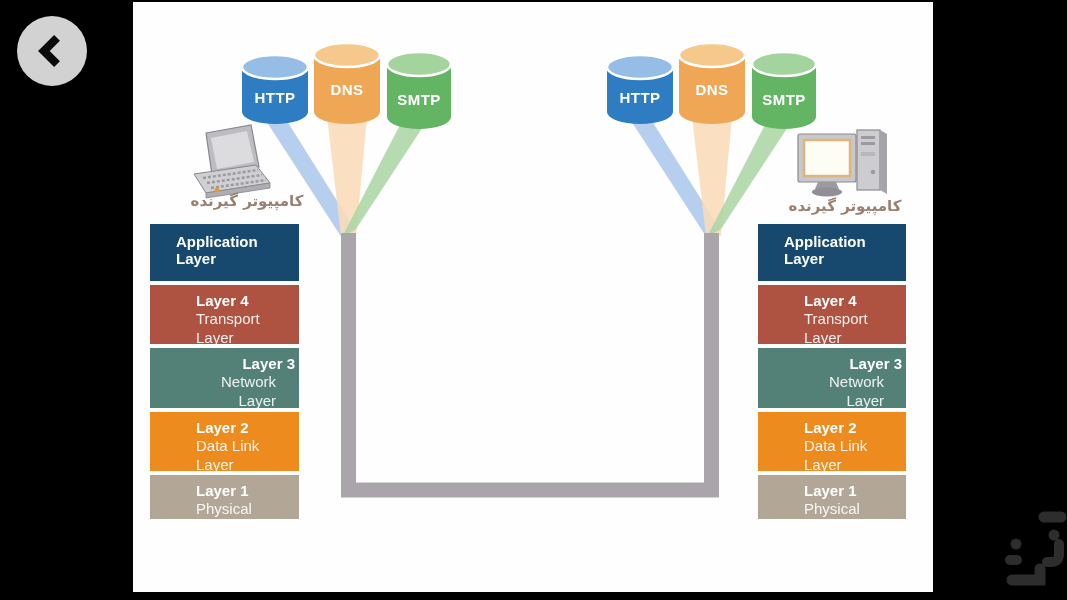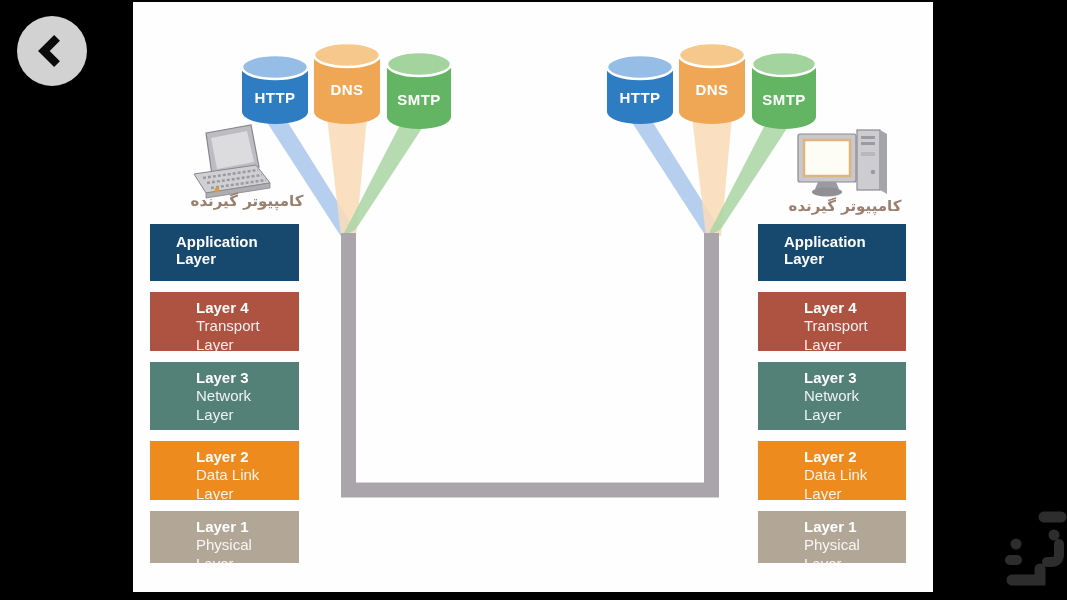--- a/index.html
+++ b/index.html
@@ -18,27 +18,27 @@
   .back-btn{
     position:absolute;left:17px;top:16px;width:70px;height:70px;
     border-radius:50%;background:#d2d2d2;cursor:pointer;
     display:flex;align-items:center;justify-content:center;
   }
   .stack{position:absolute;width:149px;}
   .stack.left{left:150px;top:224px;}
   .stack.right{left:758px;top:224px;width:148px;}
   .layer{
     box-sizing:border-box;overflow:hidden;
-    margin-bottom:11px;color:#fff;
+    margin-bottom:4px;color:#fff;
     padding:7px 4px 0 46px;
   }
   .layer.app{height:57px;padding:9px 4px 0 26px;}
   .layer.h61{height:59px;}
-  .layer.h60{height:68px;}
-  .layer.h62{height:52px;}
+  .layer.h60{height:60px;text-align:right;}
+  .layer.h62{height:44px;}
   .layer .title{
     font-weight:bold;font-size:15px;line-height:1.15;
     max-width:105px;margin-bottom:1px;
   }
   .layer .sub{
     font-size:15px;line-height:1.22;color:rgba(255,255,255,.9);
     max-width:80px;
   }
   .caption{
     position:absolute;direction:rtl;text-align:center;

